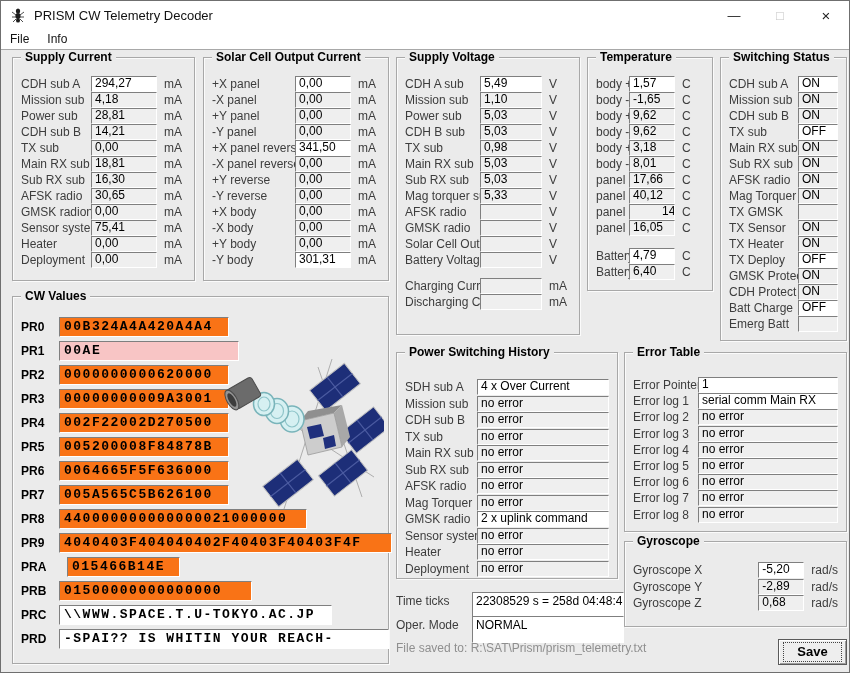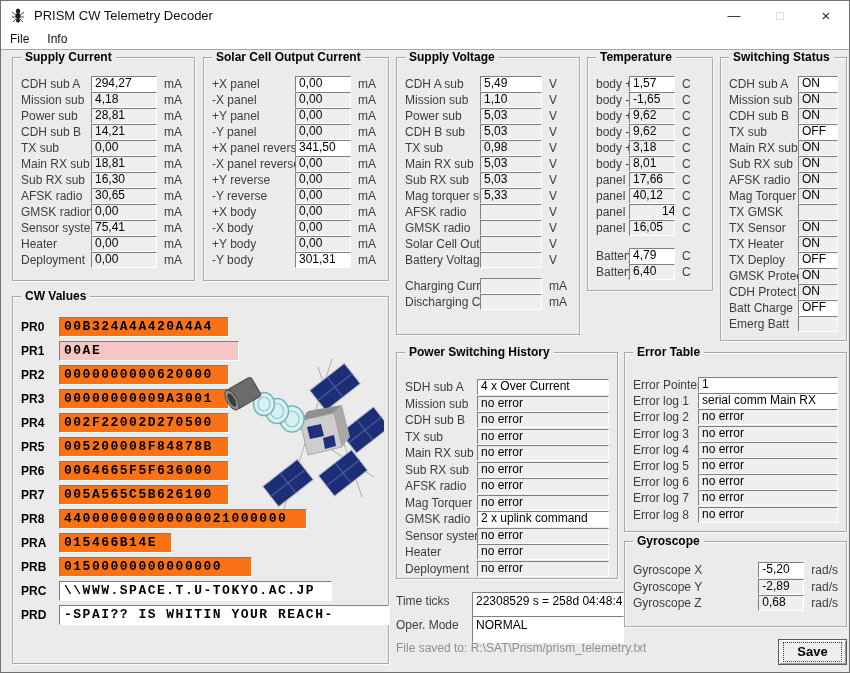--- a/index.html
+++ b/index.html
@@ -488,22 +488,26 @@
           </div>
           <div class="cw-row">
             <span class="cw-lbl">PR7</span>
             <span class="cw-box bg-green" style="width: 170px;">005A565C5B626100</span>
           </div>
           <div class="cw-row">
             <span class="cw-lbl">PR8</span>
             <span class="cw-box bg-green" style="width: 248px;">440000000000000021000000</span>
           </div>
           <div class="cw-row">
+            <span class="cw-lbl">PR9</span>
+            <span class="cw-box bg-green" style="width: 333px;">4040403F404040402F40403F40403F4F</span>
+          </div>
+          <div class="cw-row">
             <span class="cw-lbl">PRA</span>
-            <span class="cw-box bg-green" style="width: 113px;">015466B14E</span>
+            <span class="cw-box bg-green" style="width: 113px; margin-left: 8px;">015466B14E</span>
           </div>
           <div class="cw-row">
             <span class="cw-lbl">PRB</span>
             <span class="cw-box bg-green" style="width: 193px;">01500000000000000</span>
           </div>
           <div class="cw-row">
             <span class="cw-lbl">PRC</span>
             <span class="cw-box bg-white" style="width: 273px;">\\WWW.SPACE.T.U-TOKYO.AC.JP</span>
           </div>
           <div class="cw-row">

